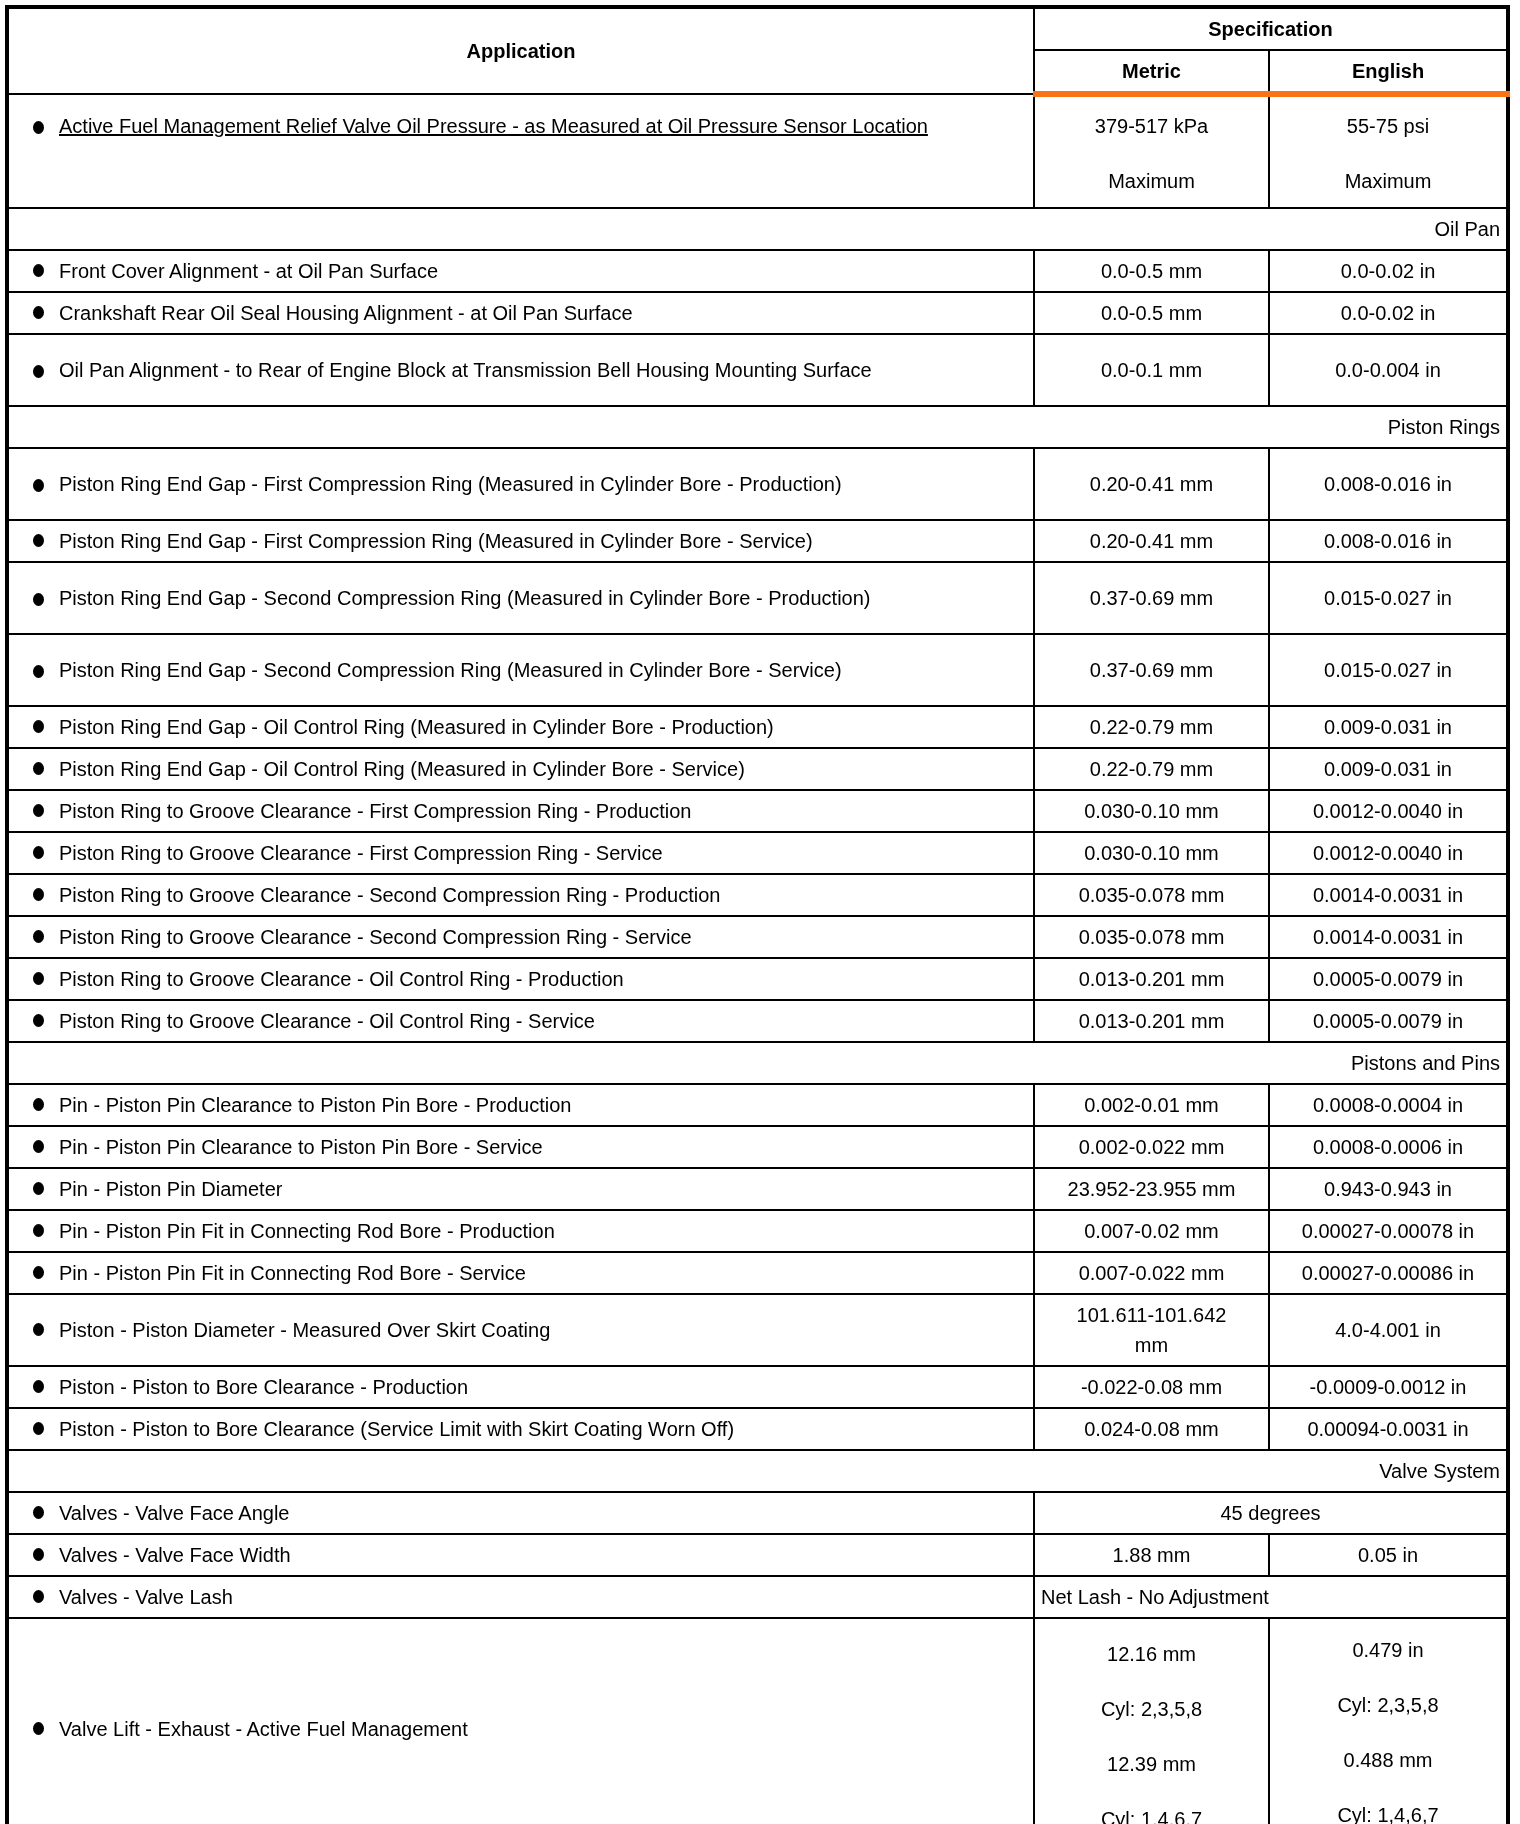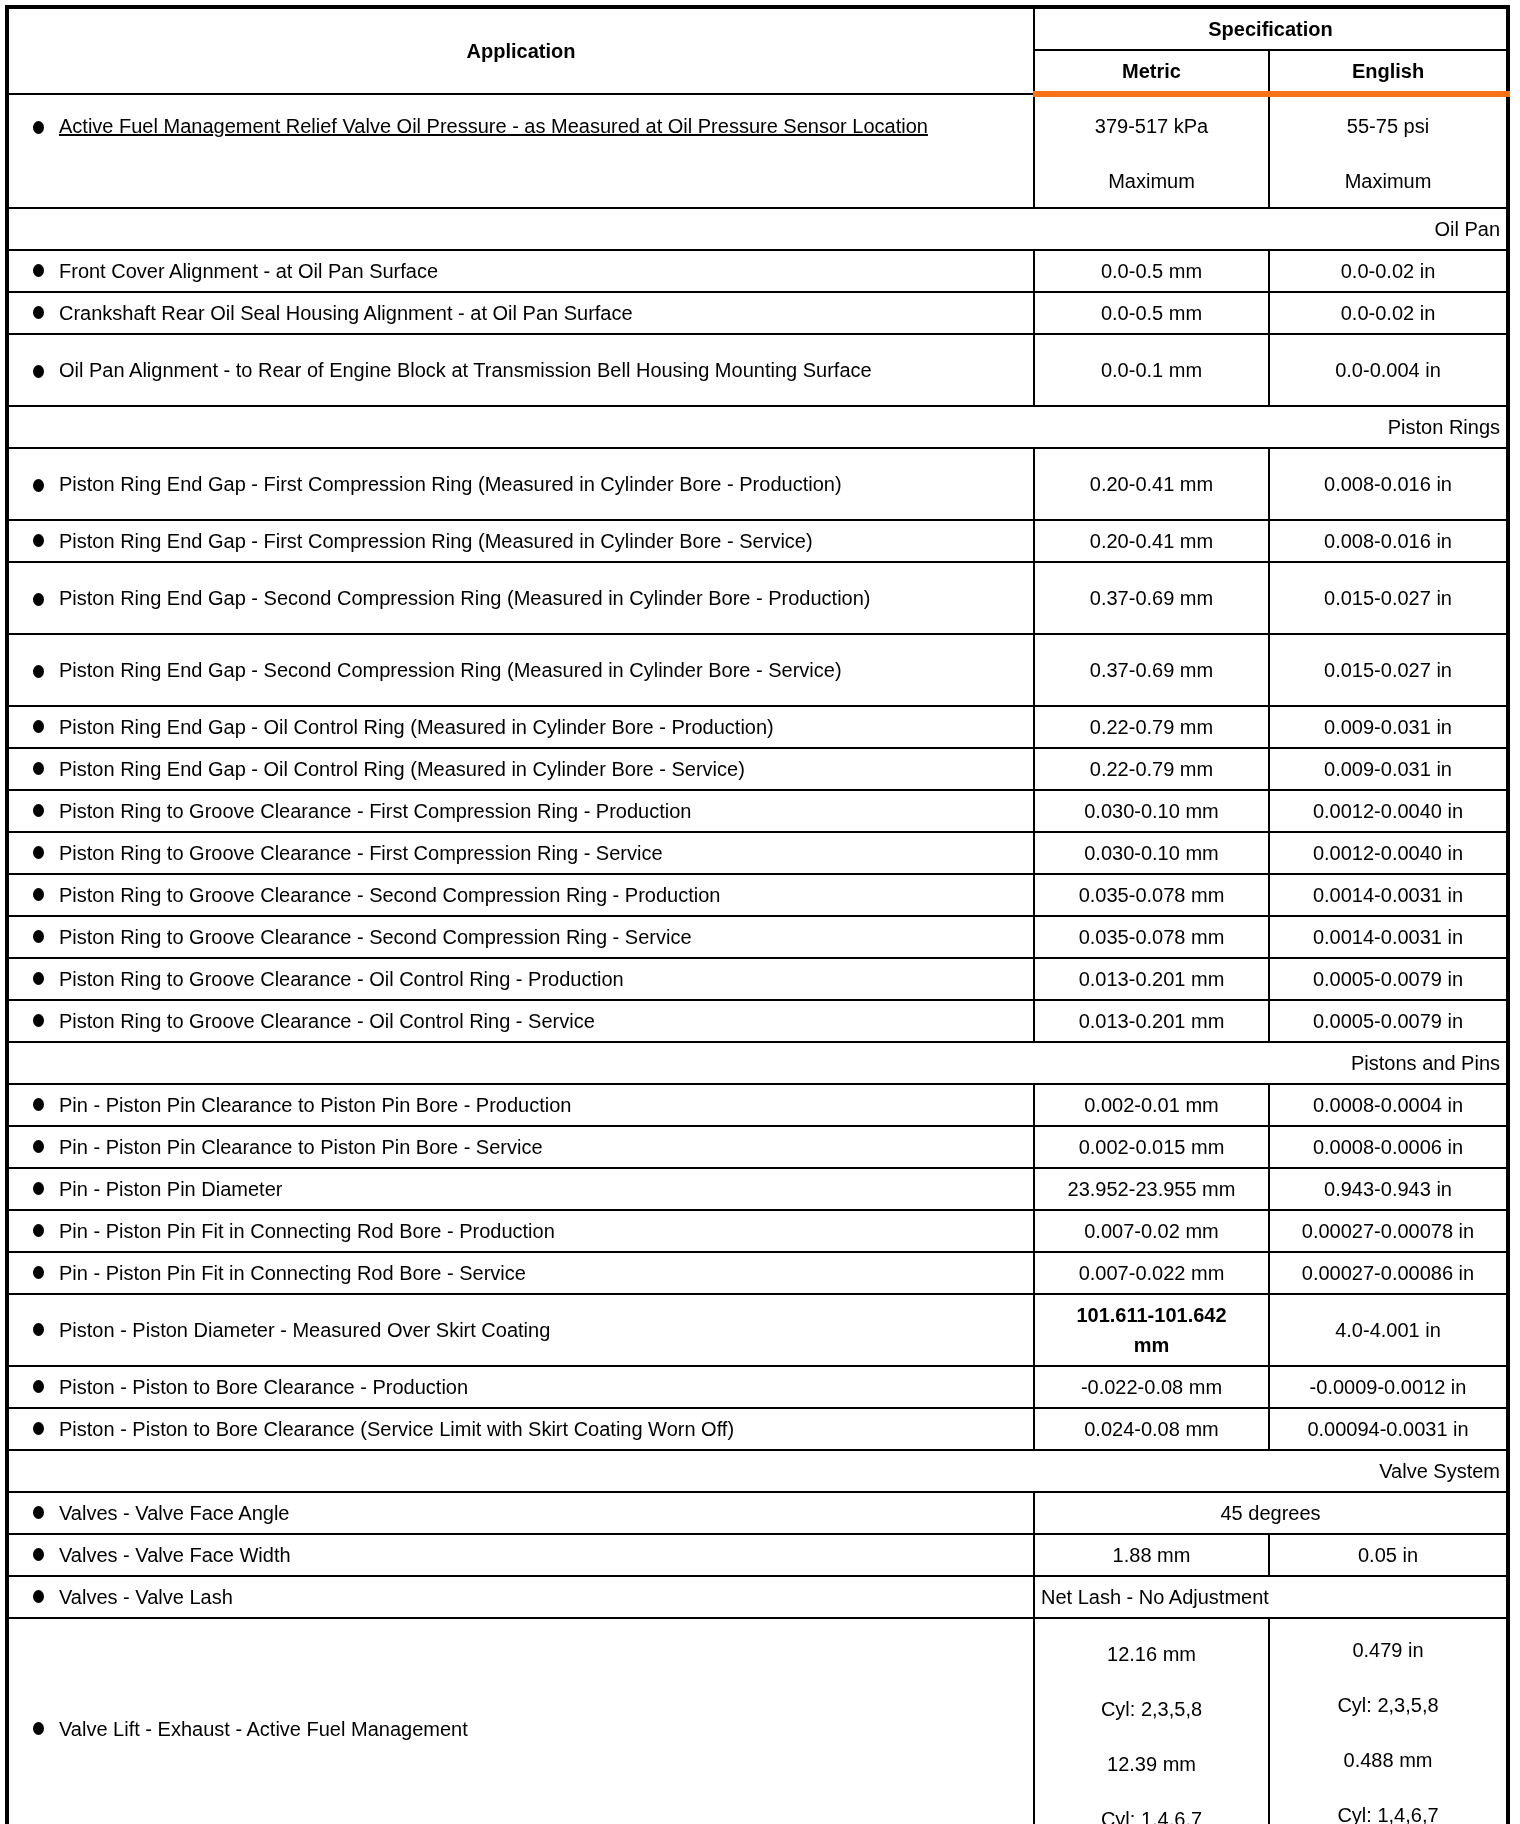--- a/index.html
+++ b/index.html
@@ -176,41 +176,41 @@
     <tr class="r1">
       <td colspan="3" class="section">Pistons and Pins</td>
     </tr>
     <tr class="r1">
       <td class="app"><span class="bullet"></span><span>Pin - Piston Pin Clearance to Piston Pin Bore - Production</span></td>
       <td class="val">0.002-0.01 mm</td>
       <td class="val">0.0008-0.0004 in</td>
     </tr>
     <tr class="r1">
       <td class="app"><span class="bullet"></span><span>Pin - Piston Pin Clearance to Piston Pin Bore - Service</span></td>
-      <td class="val">0.002-0.015 mm</td>
+      <td class="val">0.002-0.022 mm</td>
       <td class="val">0.0008-0.0006 in</td>
     </tr>
     <tr class="r1">
       <td class="app"><span class="bullet"></span><span>Pin - Piston Pin Diameter</span></td>
       <td class="val">23.952-23.955 mm</td>
       <td class="val">0.943-0.943 in</td>
     </tr>
     <tr class="r1">
       <td class="app"><span class="bullet"></span><span>Pin - Piston Pin Fit in Connecting Rod Bore - Production</span></td>
       <td class="val">0.007-0.02 mm</td>
       <td class="val">0.00027-0.00078 in</td>
     </tr>
     <tr class="r1">
       <td class="app"><span class="bullet"></span><span>Pin - Piston Pin Fit in Connecting Rod Bore - Service</span></td>
       <td class="val">0.007-0.022 mm</td>
       <td class="val">0.00027-0.00086 in</td>
     </tr>
     <tr class="r2">
       <td class="app"><span class="bullet"></span><span>Piston - Piston Diameter - Measured Over Skirt Coating</span></td>
-      <td class="val" style="padding:0 30px;font-weight:bold;">101.611-101.642 mm</td>
+      <td class="val" style="padding:0 30px;">101.611-101.642 mm</td>
       <td class="val">4.0-4.001 in</td>
     </tr>
     <tr class="r1">
       <td class="app"><span class="bullet"></span><span>Piston - Piston to Bore Clearance - Production</span></td>
       <td class="val">-0.022-0.08 mm</td>
       <td class="val">-0.0009-0.0012 in</td>
     </tr>
     <tr class="r1">
       <td class="app"><span class="bullet"></span><span>Piston - Piston to Bore Clearance (Service Limit with Skirt Coating Worn Off)</span></td>
       <td class="val">0.024-0.08 mm</td>

